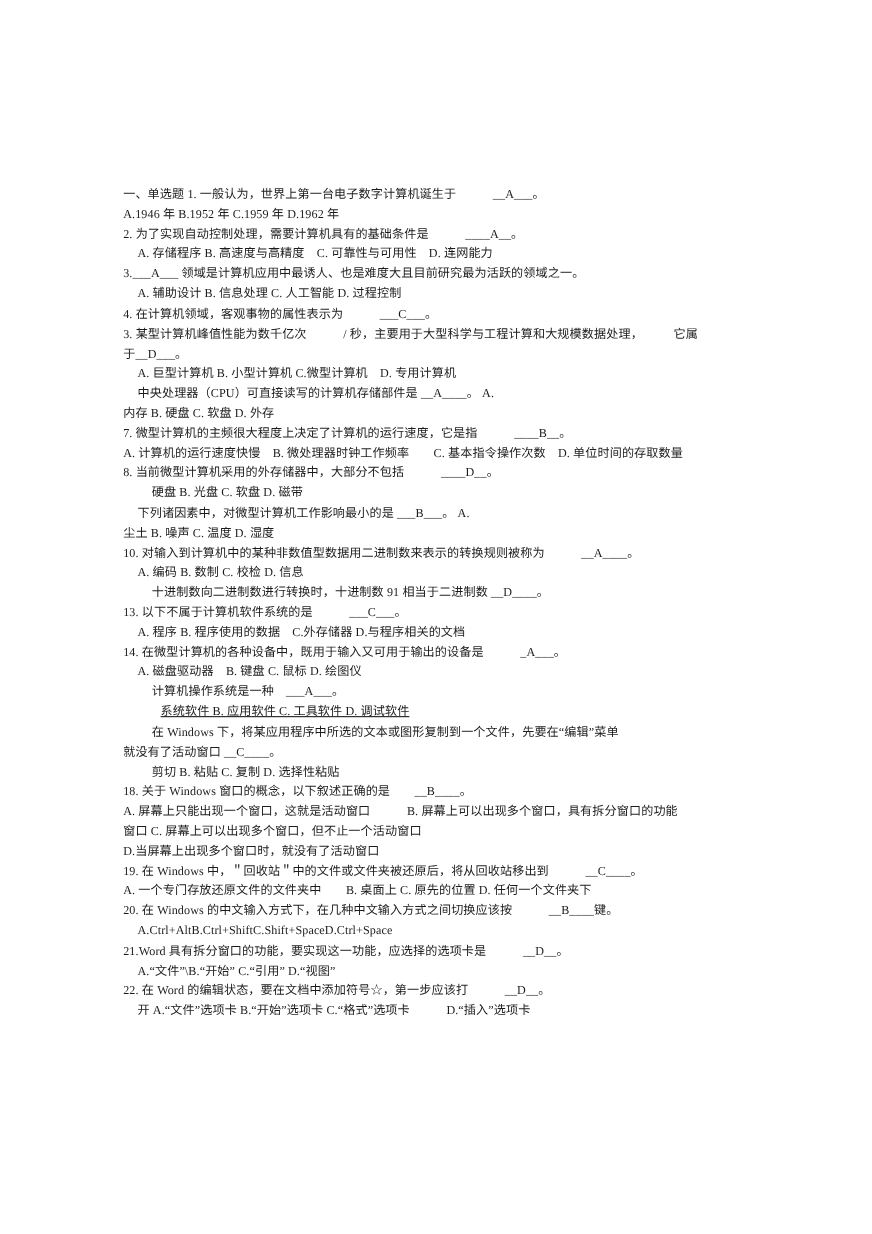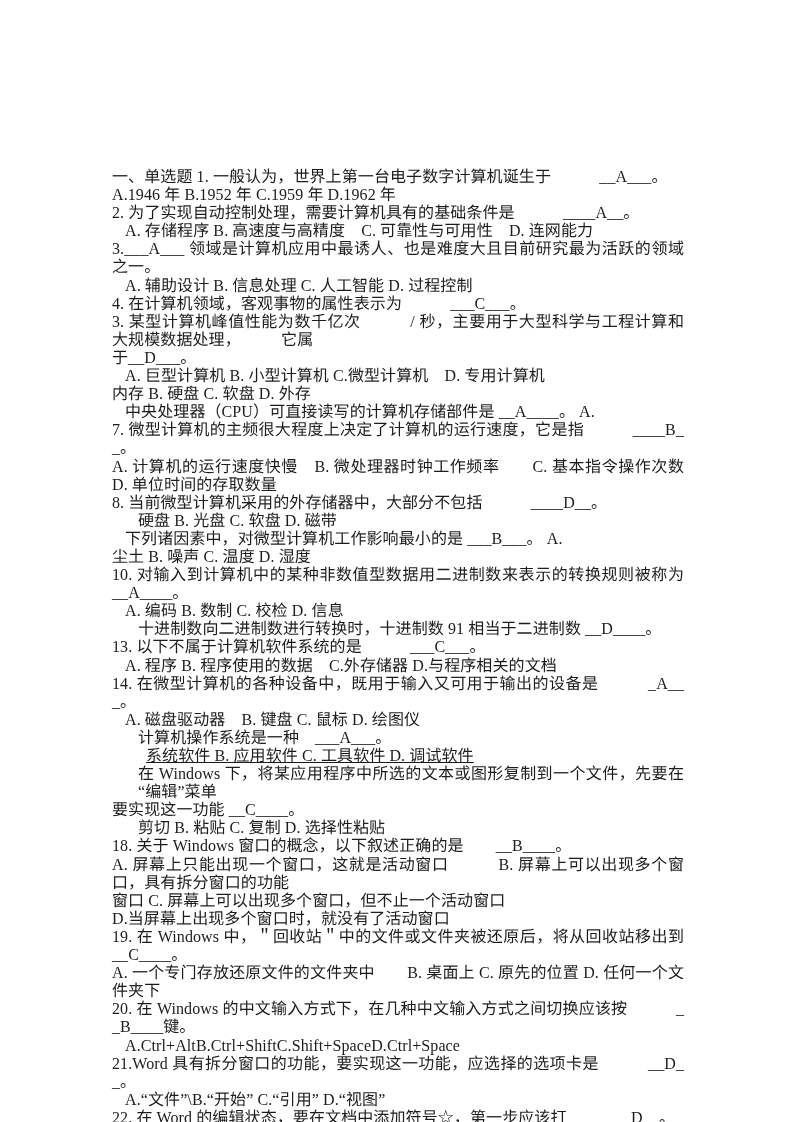--- a/index.html
+++ b/index.html
@@ -28,21 +28,21 @@
     font-size: 12.3px;
     line-height: 18.1px;
     text-align: justify;
     text-justify: inter-ideograph;
   }
   .ln {
     margin: 0;
     padding: 0;
     white-space: pre-wrap;
     word-break: break-all;
-    font-size: 16px;
+    font-size: 11px;
     line-height: 18.1px;
     min-height: 18.1px;
   }
   .ind1 { text-indent: 0; padding-left: 13px; }
   .ind2 { text-indent: 0; padding-left: 26px; }
   .ind3 { text-indent: 0; padding-left: 34px; text-decoration: underline; }
   .wide { letter-spacing: 0.1px; }
 </style>
 </head>
 <body style="color: rgb(28, 28, 28);">
@@ -52,39 +52,39 @@
       <p class="ln wide">一、单选题 1. 一般认为，世界上第一台电子数字计算机诞生于　　　__A___。</p>
       <p class="ln wide">A.1946 年 B.1952 年 C.1959 年 D.1962 年</p>
       <p class="ln wide">2. 为了实现自动控制处理，需要计算机具有的基础条件是　　　____A__。</p>
       <p class="ln wide ind1">A. 存储程序 B. 高速度与高精度　C. 可靠性与可用性　D. 连网能力</p>
       <p class="ln wide">3.___A___ 领域是计算机应用中最诱人、也是难度大且目前研究最为活跃的领域之一。</p>
       <p class="ln wide ind1">A. 辅助设计 B. 信息处理 C. 人工智能 D. 过程控制</p>
       <p class="ln wide">4. 在计算机领域，客观事物的属性表示为　　　___C___。</p>
       <p class="ln wide">3. 某型计算机峰值性能为数千亿次　　　/ 秒，主要用于大型科学与工程计算和大规模数据处理，　　　它属</p>
       <p class="ln wide">于__D___。</p>
       <p class="ln wide ind1">A. 巨型计算机 B. 小型计算机 C.微型计算机　D. 专用计算机</p>
+      <p class="ln wide ind1">中央处理器（CPU）可直接读写的计算机存储部件是 __A____。 A.</p>
       <p class="ln wide">内存 B. 硬盘 C. 软盘 D. 外存</p>
-      <p class="ln wide ind1">中央处理器（CPU）可直接读写的计算机存储部件是 __A____。 A.</p>
       <p class="ln wide">7. 微型计算机的主频很大程度上决定了计算机的运行速度，它是指　　　____B__。</p>
       <p class="ln wide">A. 计算机的运行速度快慢　B. 微处理器时钟工作频率　　C. 基本指令操作次数　D. 单位时间的存取数量</p>
       <p class="ln wide">8. 当前微型计算机采用的外存储器中，大部分不包括　　　____D__。</p>
       <p class="ln wide ind2">硬盘 B. 光盘 C. 软盘 D. 磁带</p>
       <p class="ln wide ind1">下列诸因素中，对微型计算机工作影响最小的是 ___B___。 A.</p>
       <p class="ln wide">尘土 B. 噪声 C. 温度 D. 湿度</p>
       <p class="ln wide">10. 对输入到计算机中的某种非数值型数据用二进制数来表示的转换规则被称为　　　__A____。</p>
       <p class="ln wide ind1">A. 编码 B. 数制 C. 校检 D. 信息</p>
       <p class="ln wide ind2">十进制数向二进制数进行转换时，十进制数 91 相当于二进制数 __D____。</p>
       <p class="ln wide">13. 以下不属于计算机软件系统的是　　　___C___。</p>
       <p class="ln wide ind1">A. 程序 B. 程序使用的数据　C.外存储器 D.与程序相关的文档</p>
       <p class="ln wide">14. 在微型计算机的各种设备中，既用于输入又可用于输出的设备是　　　_A___。</p>
       <p class="ln wide ind1">A. 磁盘驱动器　B. 键盘 C. 鼠标 D. 绘图仪</p>
       <p class="ln wide ind2">计算机操作系统是一种　___A___。</p>
       <p class="ln wide ind3">系统软件 B. 应用软件 C. 工具软件 D. 调试软件</p>
       <p class="ln wide ind2">在 Windows 下，将某应用程序中所选的文本或图形复制到一个文件，先要在“编辑”菜单</p>
-      <p class="ln wide">要实现这一功能 __C____。</p>
+      <p class="ln wide">就没有了活动窗口 __C____。</p>
       <p class="ln wide ind2">剪切 B. 粘贴 C. 复制 D. 选择性粘贴</p>
       <p class="ln wide">18. 关于 Windows 窗口的概念，以下叙述正确的是　　__B____。</p>
       <p class="ln wide">A. 屏幕上只能出现一个窗口，这就是活动窗口　　　B. 屏幕上可以出现多个窗口，具有拆分窗口的功能</p>
       <p class="ln wide">窗口 C. 屏幕上可以出现多个窗口，但不止一个活动窗口</p>
       <p class="ln wide">D.当屏幕上出现多个窗口时，就没有了活动窗口</p>
       <p class="ln wide">19. 在 Windows 中，＂回收站＂中的文件或文件夹被还原后，将从回收站移出到　　　__C____。</p>
       <p class="ln wide">A. 一个专门存放还原文件的文件夹中　　B. 桌面上 C. 原先的位置 D. 任何一个文件夹下</p>
       <p class="ln wide">20. 在 Windows 的中文输入方式下，在几种中文输入方式之间切换应该按　　　__B____键。</p>
       <p class="ln wide ind1">A.Ctrl+AltB.Ctrl+ShiftC.Shift+SpaceD.Ctrl+Space</p>
       <p class="ln wide">21.Word 具有拆分窗口的功能，要实现这一功能，应选择的选项卡是　　　__D__。</p>

